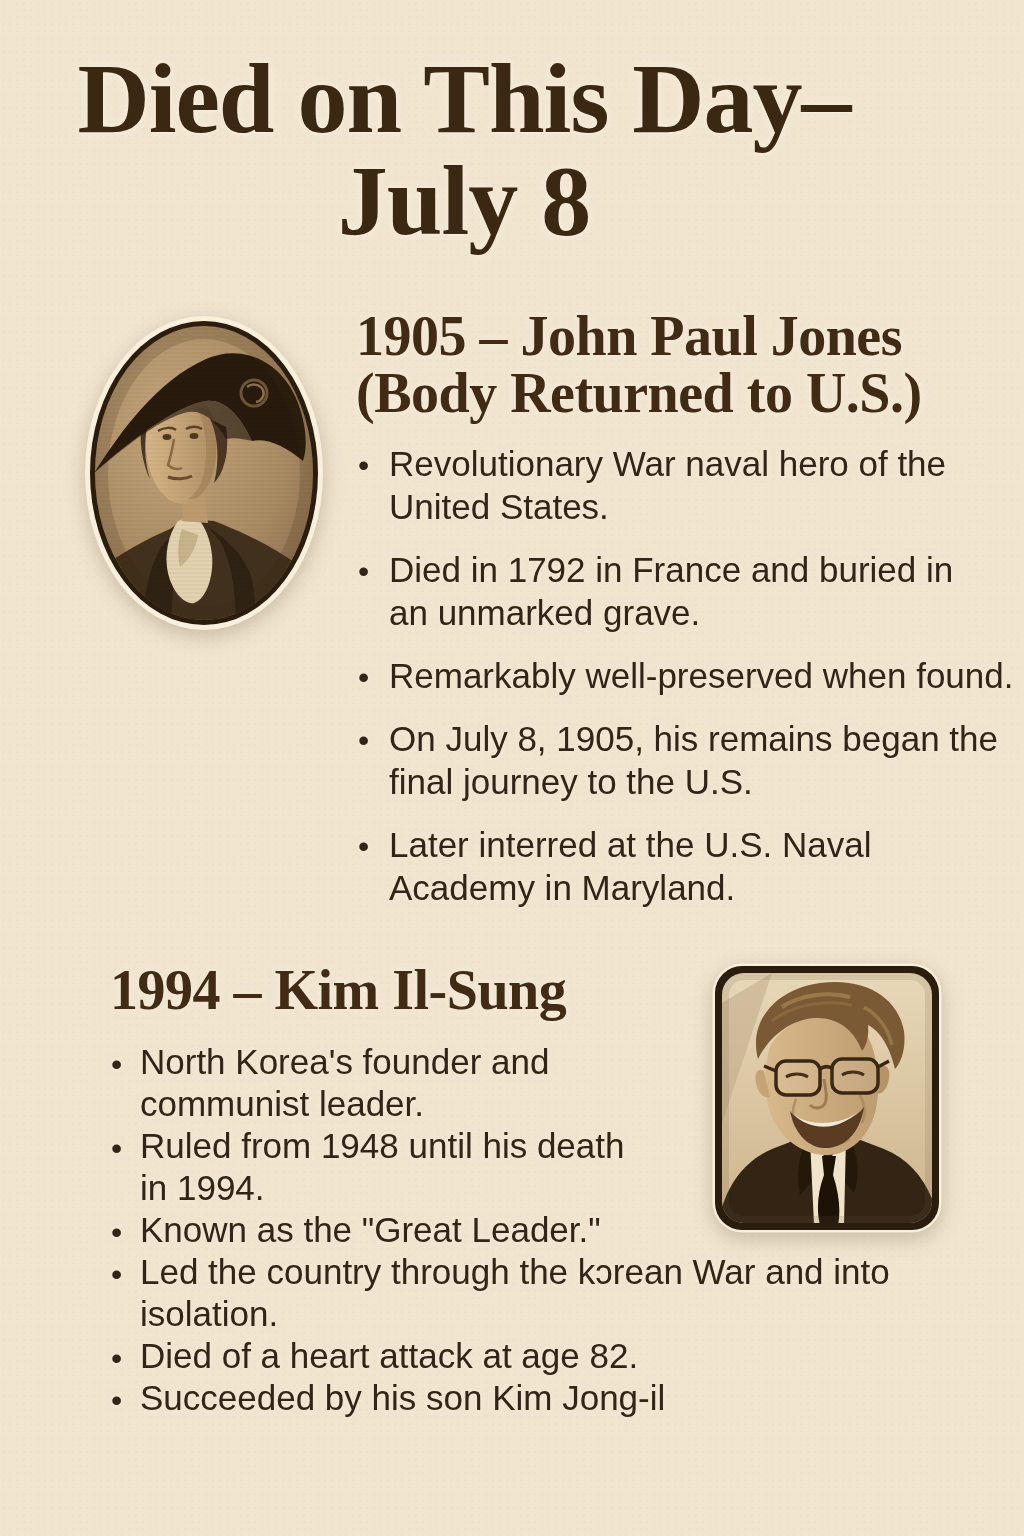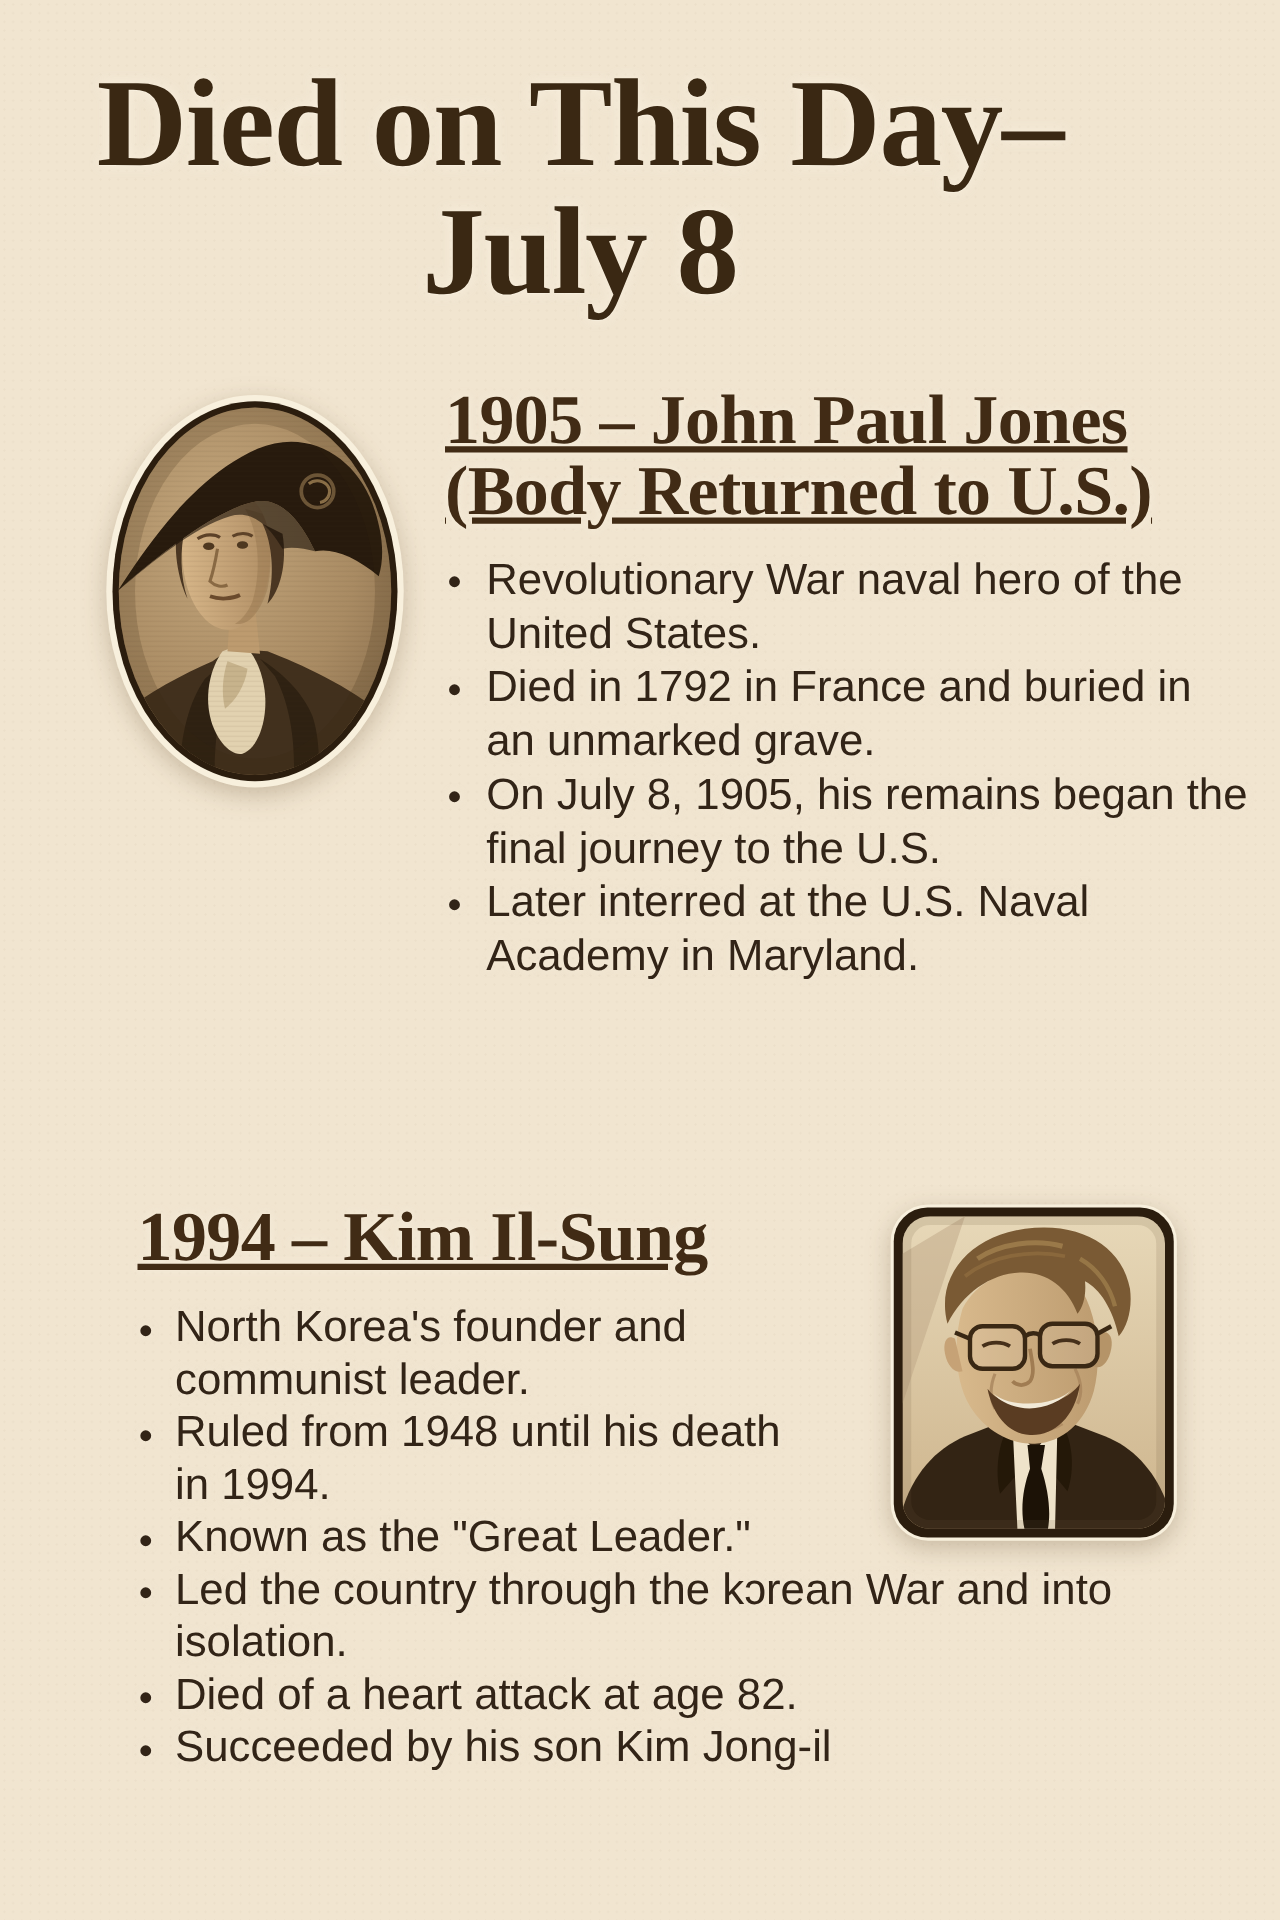--- a/index.html
+++ b/index.html
@@ -26,21 +26,20 @@
     text-shadow: 0 0 10px rgba(250,242,226,0.85), 0 1px 0 rgba(255,250,238,0.4);
   }
 
   
   .section-heading {
     margin: 0;
     font-size: 56px; line-height: 57px; font-weight: bold;
     letter-spacing: -0.5px;
     color: var(--heading, #412b15);
     text-shadow: 0 0 8px rgba(250,242,226,0.7);
-    text-decoration: underline;
   }
 
   
   ul.bullets {
     list-style: none;
     margin: 0; padding: 0;
     color: var(--body, #322417);
     font-size: 35px;
     text-shadow: 0 0 6px rgba(250,242,226,0.5);
   }
@@ -54,21 +53,21 @@
   
   .jpj-portrait {
     position: absolute; left: 84px; top: 315px;
     width: 240px; height: 316px;
     filter: drop-shadow(0 6px 10px rgba(80,55,25,0.25));
   }
   .jpj-section {
     position: absolute; left: 356px; top: 308px; width: 668px;
   }
   .jpj-section ul.bullets { margin-top: 20px; line-height: 43px; }
-  .jpj-section ul.bullets li { padding-left: 33px; }
+  .jpj-section ul.bullets li { padding-left: 33px; margin-top: 20px; }
   .jpj-section ul.bullets li::before { left: 2px; top: 2px; }
 
   
   .kim-section {
     position: absolute; left: 110px; top: 963px; width: 832px;
   }
   .kim-portrait {
     float: right;
     width: 230px; height: 270px;
     margin: 0 0 8px 24px;
@@ -137,20 +136,21 @@
 </div>
 
 <section class="jpj-section">
   <h2 class="section-heading serif pre">1905 – John Paul Jones
 (Body Returned to U.S.)</h2>
   <ul class="bullets">
       <li>Revolutionary War naval hero of the
 United States.</li>
       <li>Died in 1792 in France and buried in
 an unmarked grave.</li>
+      <li>Remarkably well-preserved when found.</li>
       <li>On July 8, 1905, his remains began the
 final journey to the U.S.</li>
       <li>Later interred at the U.S. Naval
 Academy in Maryland.</li>
     </ul>
 </section>
 
 <section class="kim-section">
   <div class="kim-portrait">
     <svg width="230" height="270" viewBox="0 0 230 270" aria-hidden="true">

